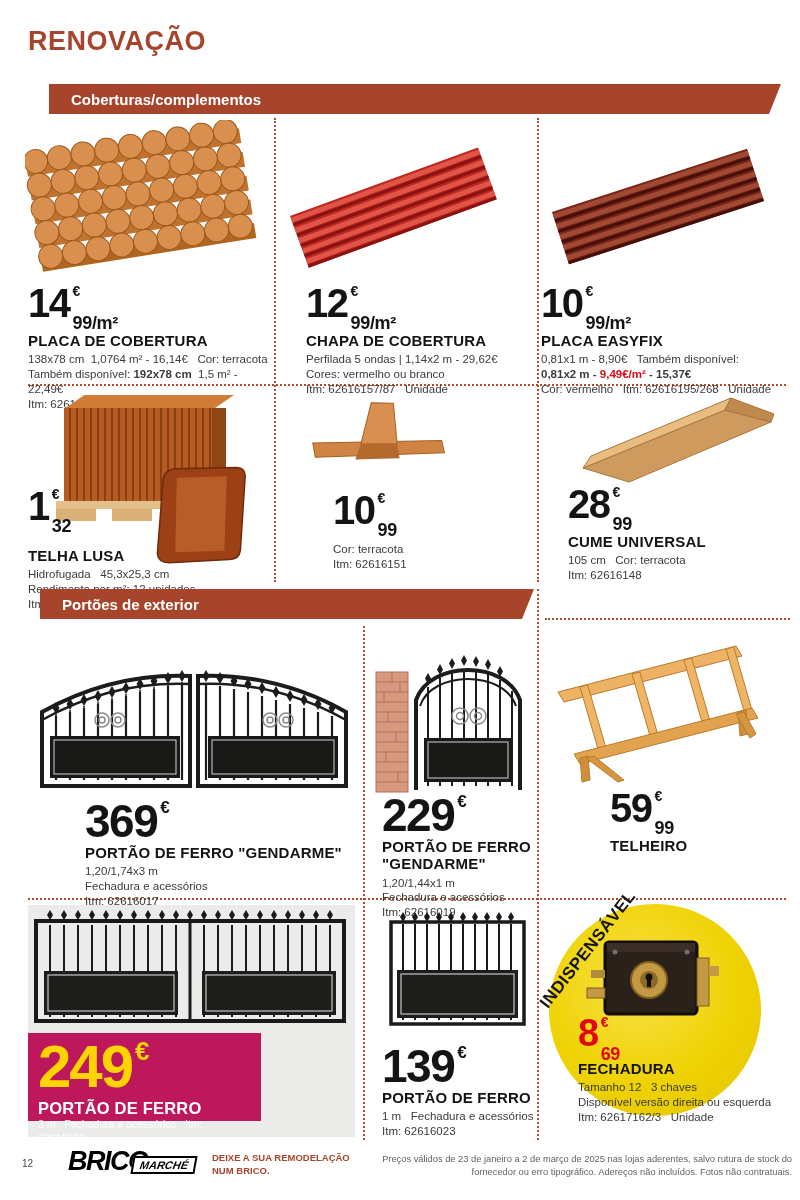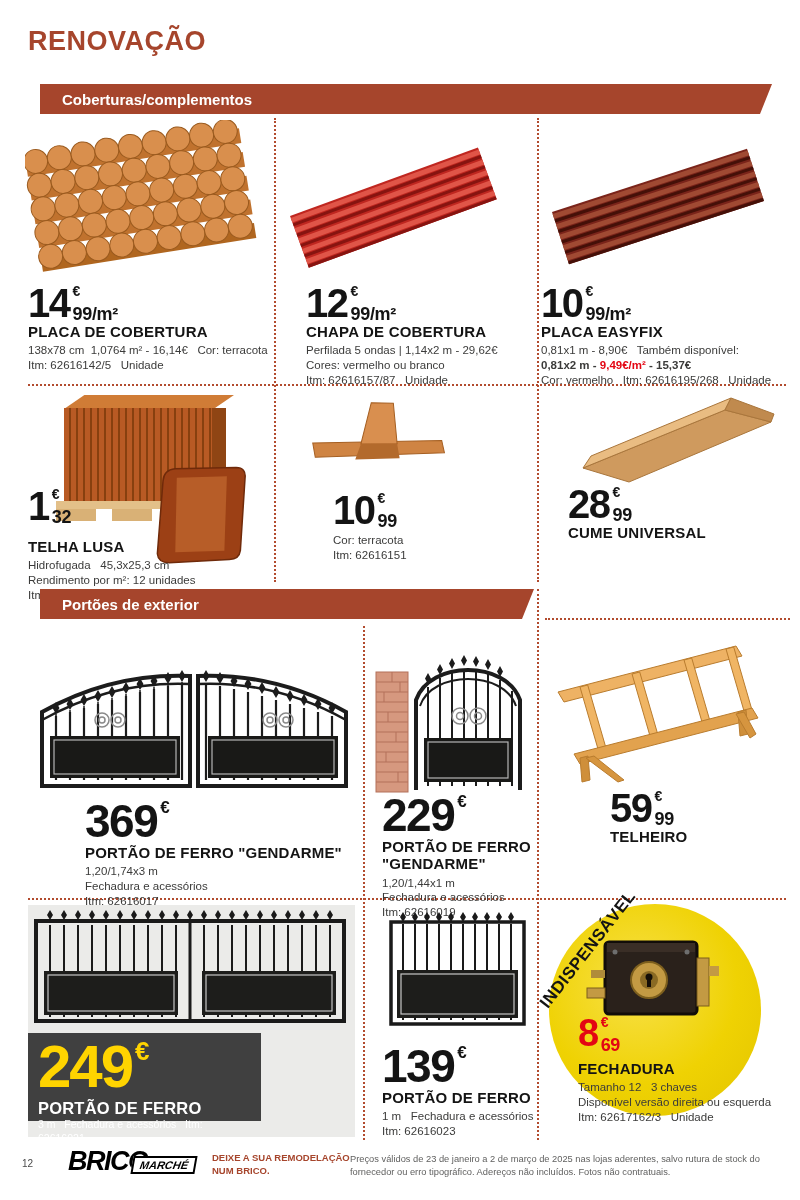--- a/index.html
+++ b/index.html
@@ -4,74 +4,74 @@
 <style>
   *{margin:0;padding:0;box-sizing:border-box}
   html,body{width:800px;height:1200px;background:#fff;font-family:"Liberation Sans",sans-serif;overflow:hidden;position:relative}
   .abs{position:absolute}
 
   .page-title{left:28px;top:26px;font-size:27px;font-weight:800;letter-spacing:.5px;color:#a6452c}
 
   .section-bar{height:30px;background:#a6452c;color:#fff;font-weight:700;font-size:15px;
     display:flex;align-items:center;padding-left:22px;
     clip-path:polygon(0 0,100% 0,calc(100% - 12px) 100%,0 100%)}
-  .bar1{left:40px;top:84px;width:732px}
+  .bar1{left:49px;top:84px;width:732px}
   .bar2{left:40px;top:589px;width:494px}
 
   
   .vline{border-left:2px dotted #b24b2e;width:0}
   .hline{border-top:2px dotted #b24b2e;height:0}
   .vl1{left:274px;top:118px;height:464px}
   .vl2{left:537px;top:118px;height:464px}
   .hl1{left:28px;top:384px;width:758px}
   .vl3{left:363px;top:626px;height:514px}
   .vl4{left:537px;top:589px;height:551px}
   .hl2{left:28px;top:898px;width:758px}
   .hl3{left:545px;top:618px;width:245px}
 
   
   .price{display:flex;align-items:flex-start;font-weight:800;color:#141414;line-height:1}
   .pi{font-size:40px;letter-spacing:-1.5px}
   .pcol{display:flex;flex-direction:column;margin-left:3px;margin-top:1px}
   .pe{font-size:14px;line-height:1}
-  .pd{font-size:18px;line-height:1;margin-top:7px;letter-spacing:-.3px}
+  .pd{font-size:18px;line-height:1;margin-top:16px;letter-spacing:-.3px}
   .xl .pi{font-size:46px}
   .xl .pe{font-size:17px}
   .p249 .pi{font-size:60px;color:#ffd400;letter-spacing:-2px}
   .p249 .pe{font-size:26px;color:#ffd400}
   .pred{color:#e30613}
   .pred .pi,.pred .pe,.pred .pd{color:#e30613}
 
   .pname{font-size:15px;font-weight:800;color:#141414;letter-spacing:.2px;line-height:1.15;white-space:pre-wrap}
   .dl{font-size:11.5px;color:#3b3b3a;line-height:1.3;white-space:pre-wrap}
   .dl .b{font-weight:700}
   .dl .red{font-weight:700;color:#e30613}
   .details{margin-top:3px}
 
-  .box249{left:28px;top:1033px;width:233px;height:88px;background:#404040;padding:4px 20px 0 10px;z-index:5}
+  .box249{left:28px;top:1033px;width:233px;height:88px;background:#be185d;padding:4px 20px 0 10px;z-index:5}
   .box249 .pname{color:#fff;font-size:16.5px;margin-top:2px}
   .box249 .dl{color:#fff;font-size:10.5px}
 
   .fech-circle{left:549px;top:904px;width:212px;height:212px;border-radius:50%;
     background:radial-gradient(circle at 42% 38%,#f8e14a 0%,#efd203 55%,#e2c300 100%)}
   .badge{left:536px;top:1000px;transform:rotate(-52deg);transform-origin:0 0;
     font-size:17px;font-weight:800;letter-spacing:.5px;color:#141414;z-index:6;white-space:nowrap}
   .fech-price{left:578px;top:1014px;z-index:6}
   .fech-text{left:578px;top:1060px;width:218px;z-index:6}
 
   .gwide-bg{left:28px;top:905px;width:327px;height:232px;background:#ebebe9}
 
   
   .pagenum{left:22px;top:1158px;font-size:10px;color:#4a4a4a}
   .logo{left:68px;top:1148px;display:flex;align-items:flex-end}
   .logo-b{font-size:27px;font-weight:900;font-style:italic;letter-spacing:-1.5px;color:#000;line-height:1}
   .logo-m{border:2.5px solid #000;padding:1px 6px;font-size:11px;font-weight:800;font-style:italic;
     transform:skewX(-10deg);margin-left:-16px;margin-bottom:1px;background:#fff;color:#000}
   .promo{left:212px;top:1152px;width:150px;font-size:9.5px;font-weight:700;color:#a6452c;line-height:1.35}
-  .legal{left:350px;top:1153px;width:442px;font-size:9.3px;color:#616160;text-align:left;line-height:1.4}
+  .legal{left:350px;top:1153px;width:442px;font-size:9.3px;color:#616160;text-align:right;line-height:1.4}
 </style>
 </head>
 <body>
 
 <div>
 
   <h1 class="abs page-title">RENOVAÇÃO</h1>
 
   <div class="abs section-bar bar1">
     <span>Coberturas/complementos</span>
@@ -196,20 +196,21 @@
     <div class="price">
       <span class="pi">14</span>
       <span class="pcol">
           <span class="pe">€</span>
           <span class="pd">99/m²</span>
         </span>
     </div>
     <div class="pname">PLACA DE COBERTURA</div>
     <div class="details">
       <div class="dl"><span>138x78 cm  1,0764 m² - 16,14€   Cor: terracota</span></div>
+      <div class="dl"><span>Também disponível: </span><span class="b">192x78 cm</span><span>  1,5 m² - 22,49€</span></div>
       <div class="dl"><span>Itm: 62616142/5   Unidade</span></div>
     </div>
   </div>
 
   <div class="abs" style="left:306px;top:283px;width:228px">
     <div class="price">
       <span class="pi">12</span>
       <span class="pcol">
           <span class="pe">€</span>
           <span class="pd">99/m²</span>
@@ -297,20 +298,24 @@
 
   <div class="abs" style="left:568px;top:484px;width:225px">
     <div class="price">
       <span class="pi">28</span>
       <span class="pcol">
           <span class="pe">€</span>
           <span class="pd">99</span>
         </span>
     </div>
     <div class="pname">CUME UNIVERSAL</div>
+    <div class="details">
+      <div class="dl"><span>105 cm   Cor: terracota</span></div>
+      <div class="dl"><span>Itm: 62616148</span></div>
+    </div>
   </div>
 
   <div class="abs section-bar bar2">
     <span>Portões de exterior</span>
   </div>
 
   <svg class="abs" style="left:32px;top:628px" width="324" height="164" viewBox="0 0 324 164">
     <g stroke="#1c1c1c" fill="none">
       <path d="M10 158V84C60 56 110 46 158 48V158Z" stroke-width="4"></path>
       <path d="M10 92C60 64 112 54 158 56" stroke-width="2.5"></path>

